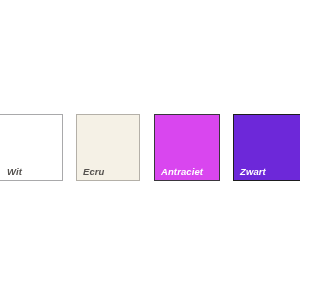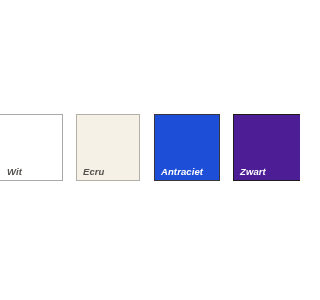--- a/index.html
+++ b/index.html
@@ -69,34 +69,34 @@
   .sw-ecru .swatch-label {
     color: #55524f;
   }
 
   
   .sw-antraciet {
     left: 154px;
     top: 114px;
     width: 66px;
     height: 67px;
-    background: #1d4ed8;
+    background: #d946ef;
     border: 1px solid #3a363c;
   }
   .sw-antraciet .swatch-label {
     color: #ffffff;
   }
 
   
   .sw-zwart {
     left: 233px;
     top: 114px;
     width: 73px;
     height: 67px;
-    background: #4c1d95;
+    background: #6d28d9;
     border: 1px solid #1d1d1d;
   }
   .sw-zwart .swatch-label {
     color: #ffffff;
   }
 </style>
 </head>
 <body>
 
 <div id="palette">

